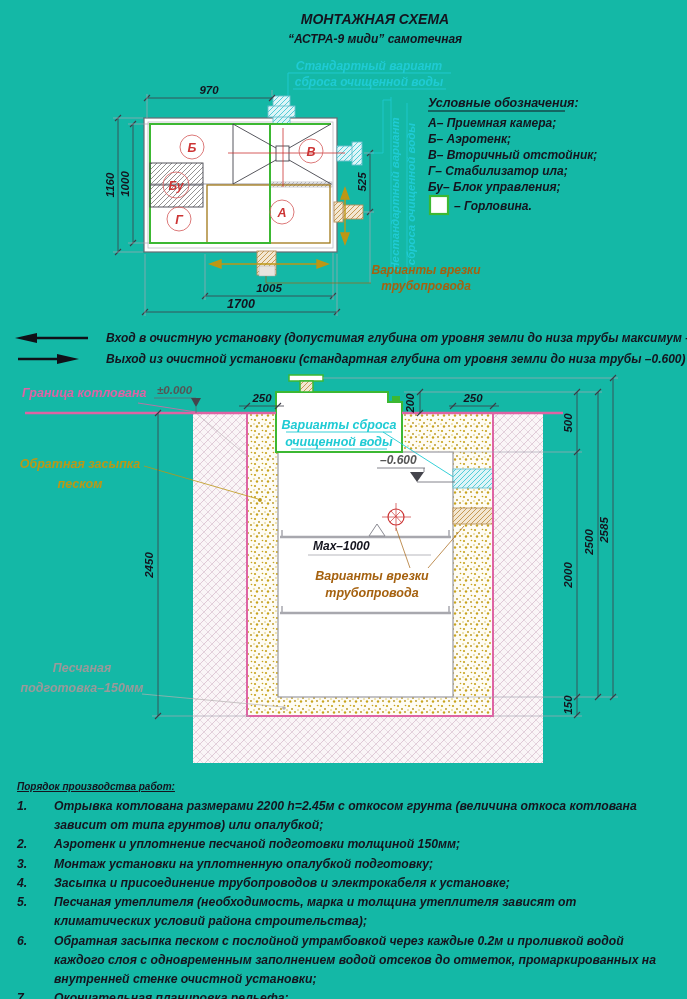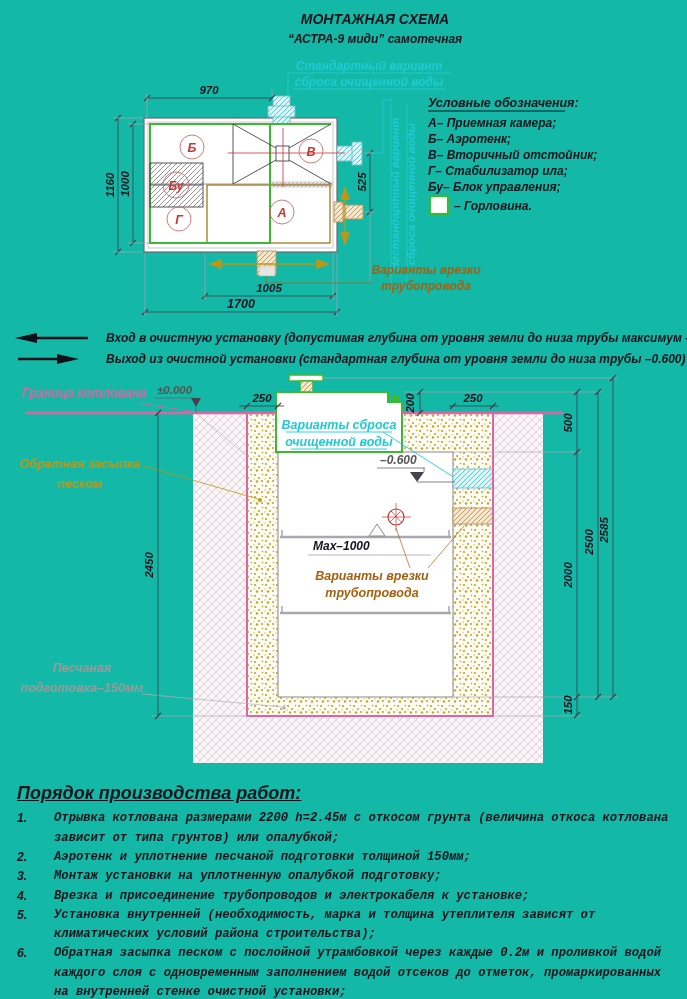--- a/index.html
+++ b/index.html
@@ -9,24 +9,24 @@
   .t{font-family:"Liberation Sans",sans-serif;font-style:italic;font-weight:bold;fill:#14141e;font-size:12px;}
   .t115{font-size:11.5px}.t125{font-size:12.5px}.t14{font-size:14px}
   .cyanf{fill:var(--cyan)}.pinkf{fill:var(--pink)}
   .olivef{fill:var(--olive)}.brownf{fill:var(--brown)}.redf{fill:var(--red)}
   .grayf{fill:#9a9a9a}.dgrayf{fill:#555}
   .dim{stroke:#3c3c46;stroke-width:.8;fill:none}
   .tick{stroke:#3c3c46;stroke-width:1.1;fill:none}
   .ext{stroke:#a8a8b2;stroke-width:.7;fill:none}
   .worklist{position:absolute;left:17px;top:779px;width:657px;color:#14141e;
             font:italic bold 12.2px/1.58 "Liberation Sans",sans-serif;}
-  .wl-heading{text-decoration:underline;font-size:18px;margin-bottom:2px;}
+  .wl-heading{text-decoration:underline;font-size:10px;margin-bottom:2px;}
   .wl-item{display:flex;}
   .wl-num{width:37px;flex:none;}
-  .wl-text{flex:1;font-family:Liberation Mono, monospace;}
+  .wl-text{flex:1;}
 </style>
 </head>
 <body>
 
 <div class="page">
 
 <svg width="687" height="779" viewBox="0 0 687 779">
   <defs>
     <pattern id="soil" width="16" height="16" patternUnits="userSpaceOnUse">
       <rect width="16" height="16" fill="#faf5f7"></rect>
@@ -318,25 +318,25 @@
   <div class="wl-item">
     <span class="wl-num">2.</span>
     <span class="wl-text">Аэротенк и уплотнение песчаной подготовки толщиной 150мм;</span>
   </div>
   <div class="wl-item">
     <span class="wl-num">3.</span>
     <span class="wl-text">Монтаж установки на уплотненную опалубкой подготовку;</span>
   </div>
   <div class="wl-item">
     <span class="wl-num">4.</span>
-    <span class="wl-text">Врезка и присоединение трубопроводов и электрокабеля к установке;</span>
+    <span class="wl-text">Засыпка и присоединение трубопроводов и электрокабеля к установке;</span>
   </div>
   <div class="wl-item">
     <span class="wl-num">5.</span>
-    <span class="wl-text">Установка внутренней (необходимость, марка и толщина утеплителя зависят от климатических условий района строительства);</span>
+    <span class="wl-text">Песчаная утеплителя (необходимость, марка и толщина утеплителя зависят от климатических условий района строительства);</span>
   </div>
   <div class="wl-item">
     <span class="wl-num">6.</span>
     <span class="wl-text">Обратная засыпка песком с послойной утрамбовкой через каждые 0.2м и проливкой водой каждого слоя с одновременным заполнением водой отсеков до отметок, промаркированных на внутренней стенке очистной установки;</span>
   </div>
   <div class="wl-item">
     <span class="wl-num">7.</span>
     <span class="wl-text">Окончательная планировка рельефа;</span>
   </div>
 

